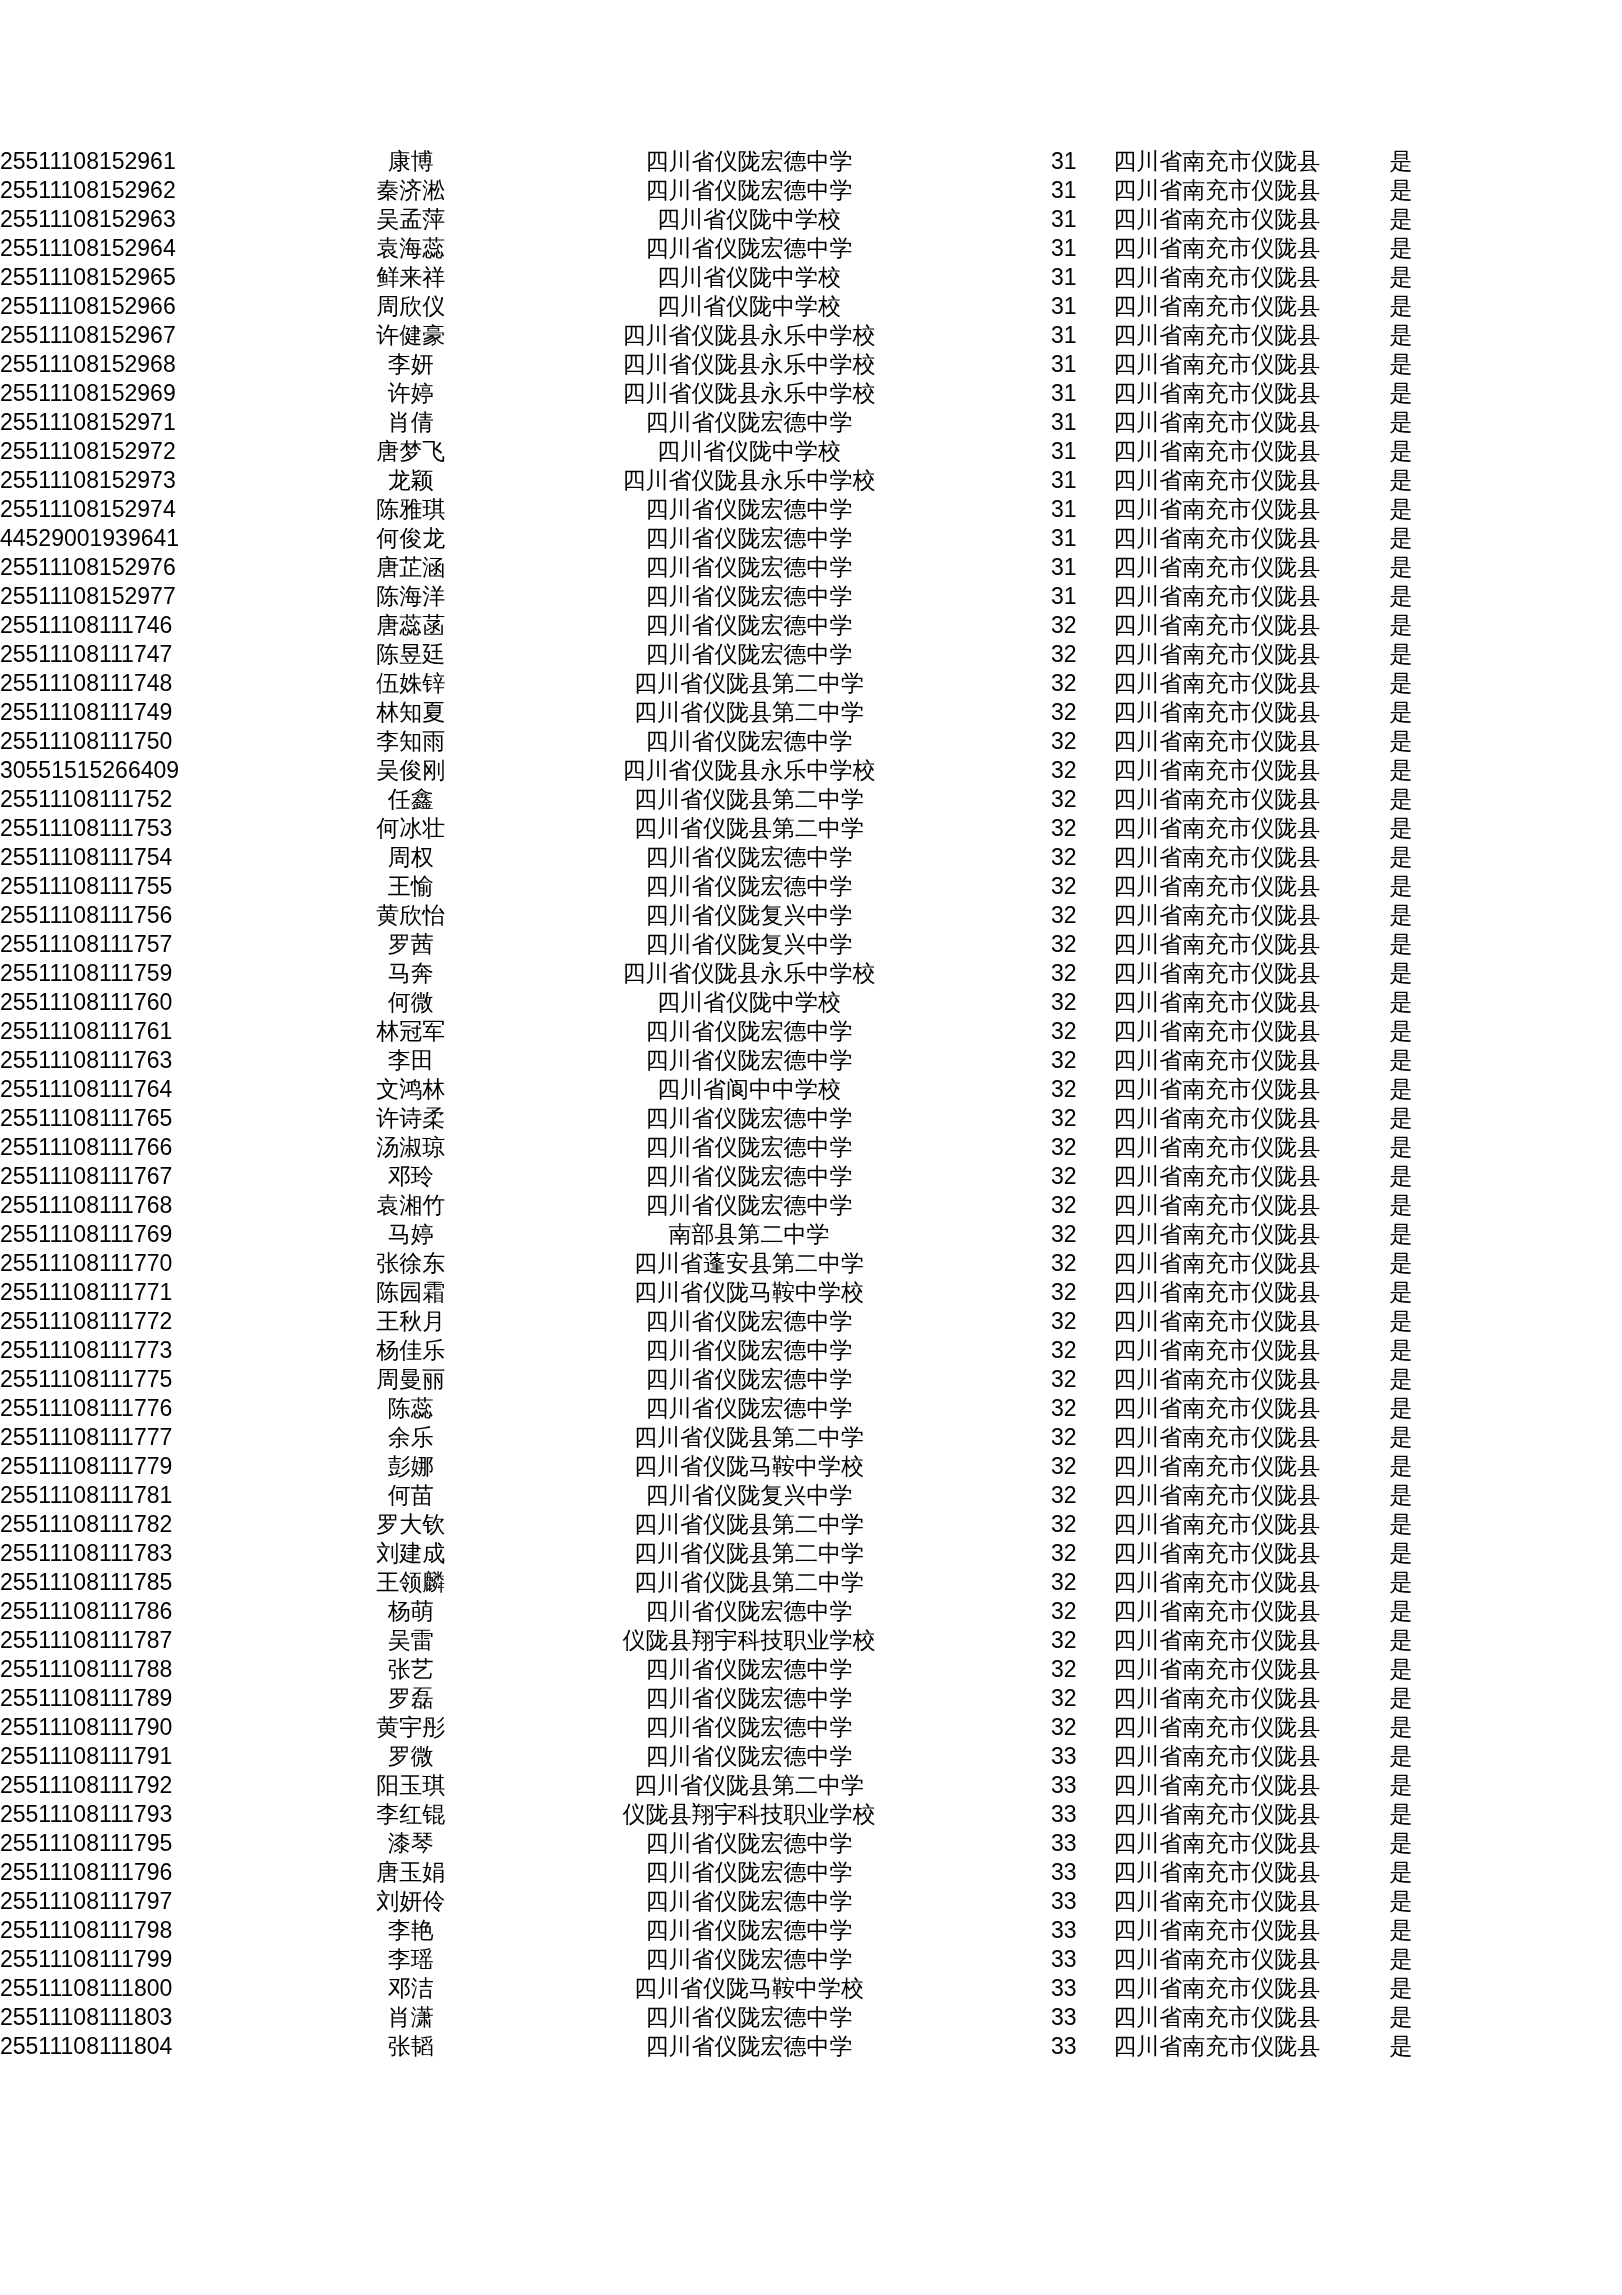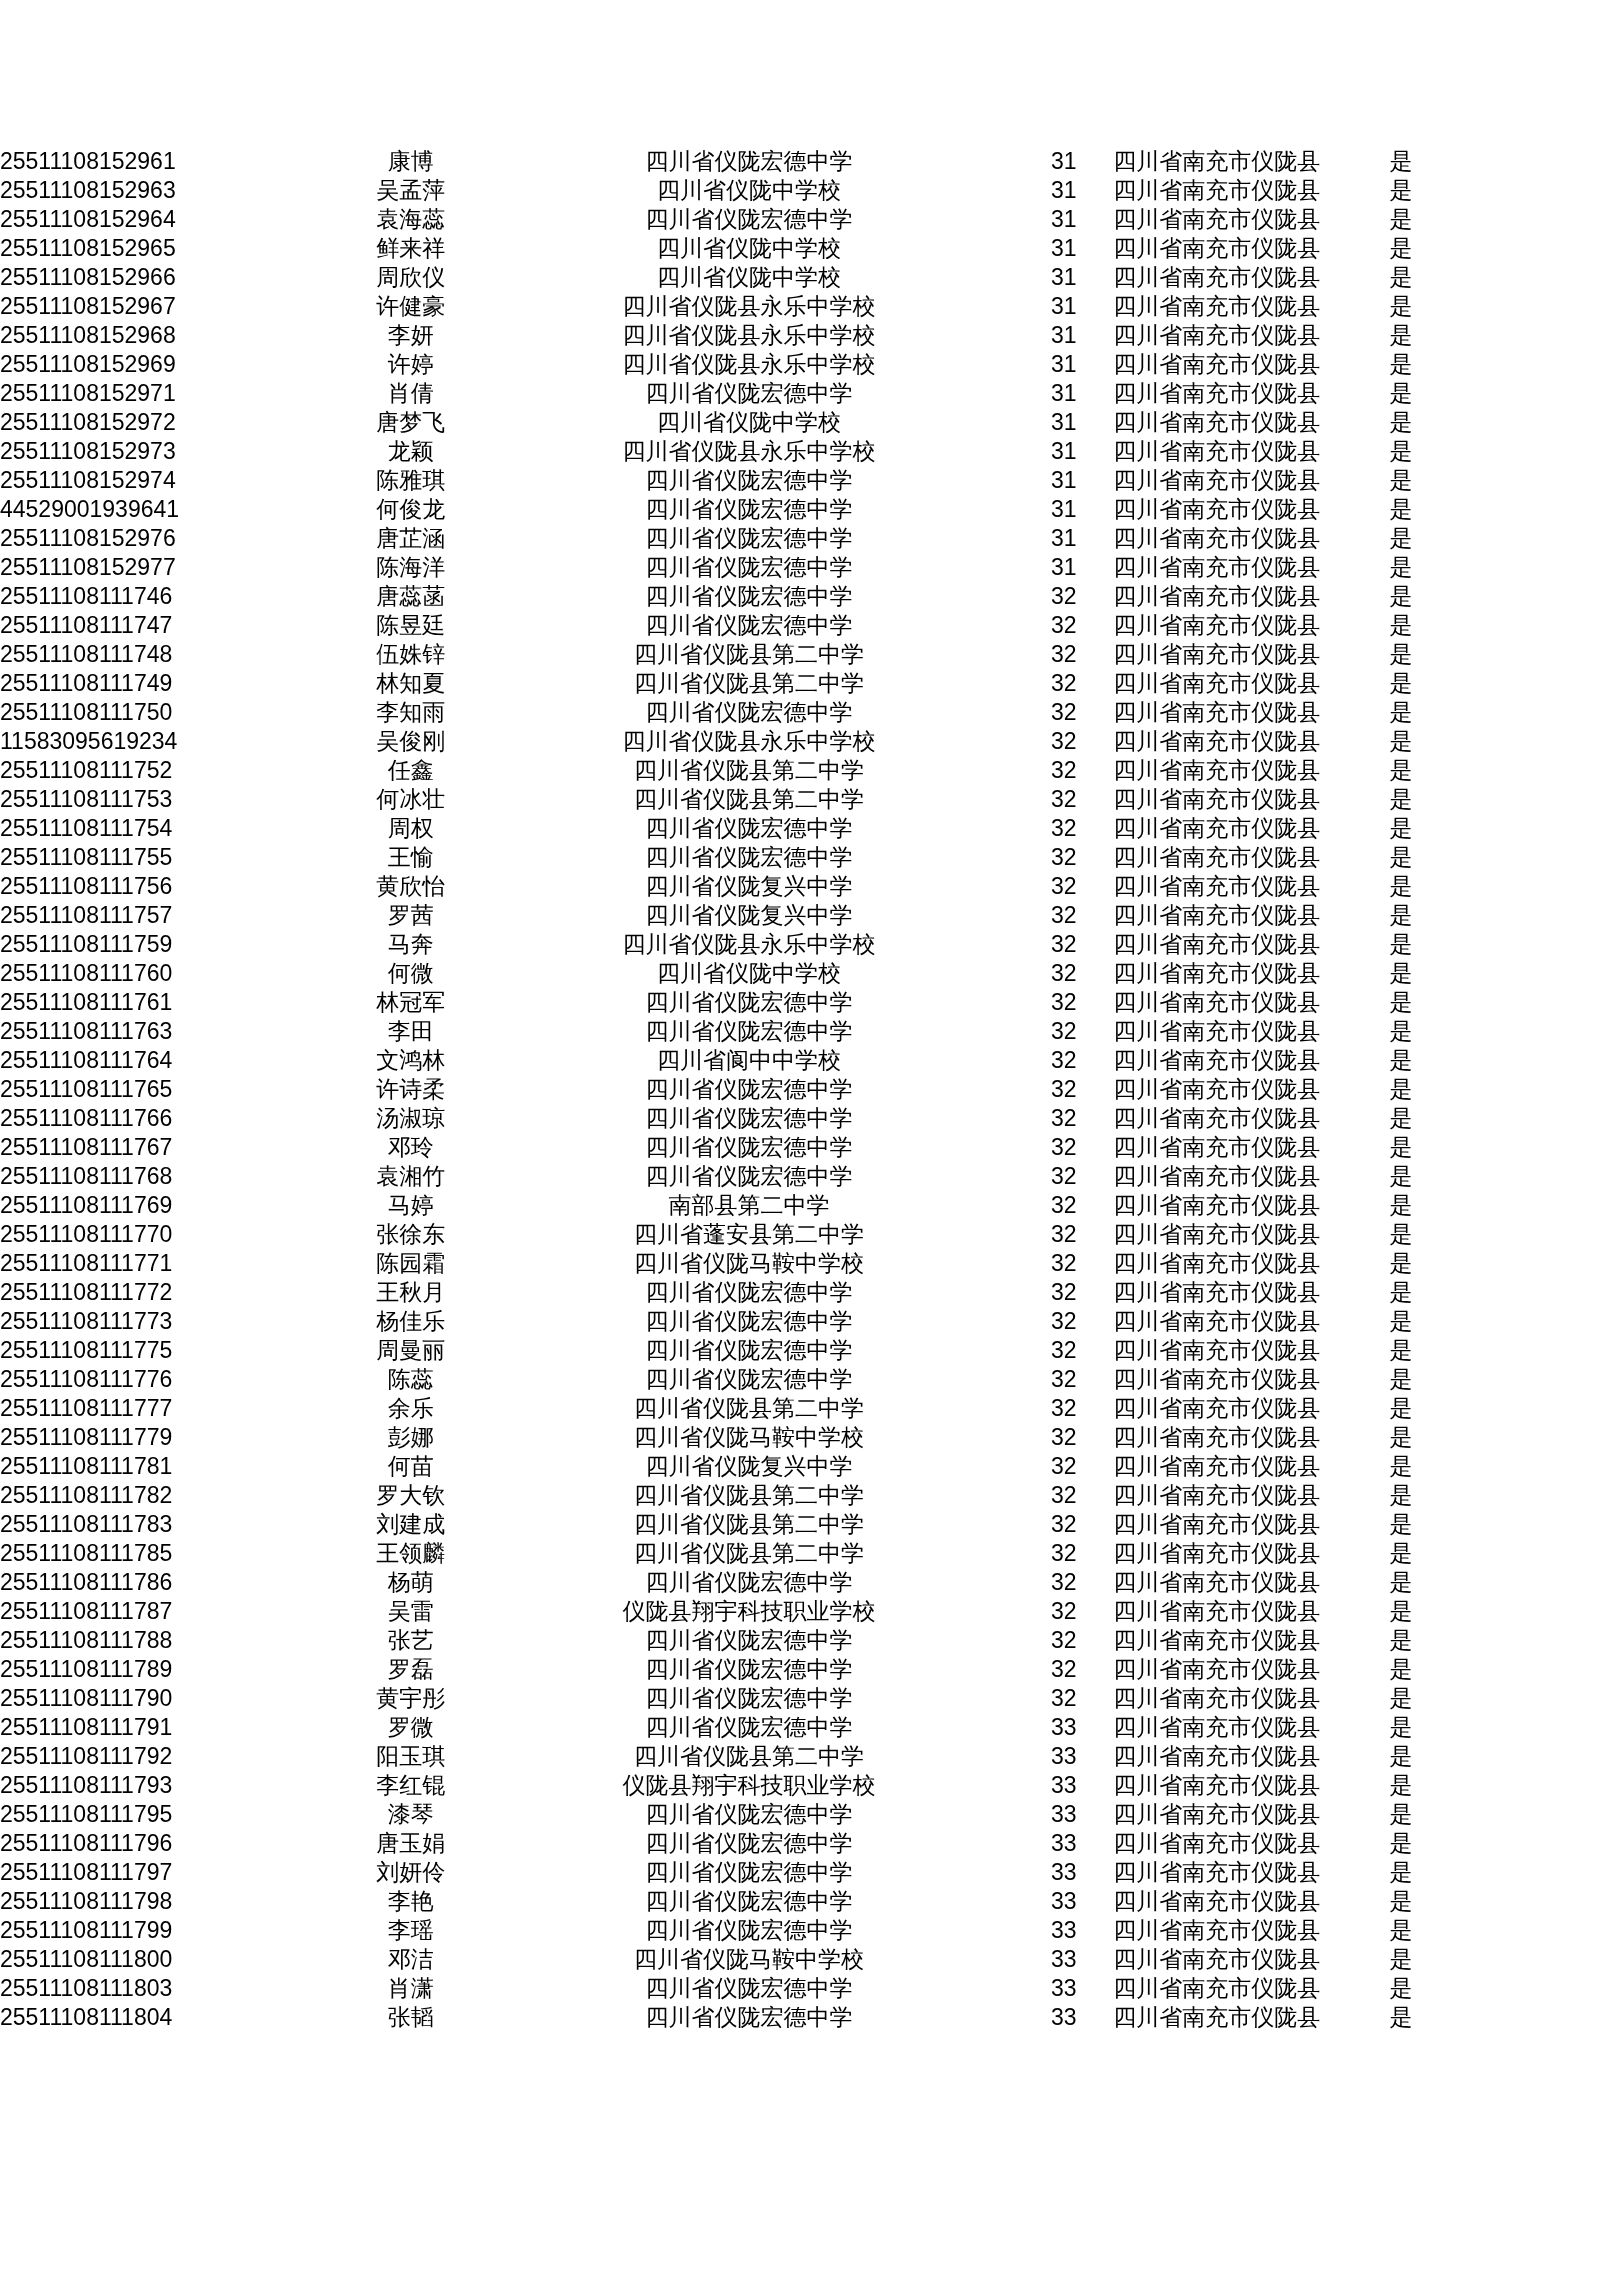--- a/index.html
+++ b/index.html
@@ -74,20 +74,28 @@
     <tbody>
         <tr>
           <td class="c0">25511108152961</td>
           <td class="c1">康博</td>
           <td class="c2">四川省仪陇宏德中学</td>
           <td class="c3">31</td>
           <td class="c4">四川省南充市仪陇县</td>
           <td class="c5">是</td>
         </tr>
         <tr>
+          <td class="c0">25511108152962</td>
+          <td class="c1">秦济淞</td>
+          <td class="c2">四川省仪陇宏德中学</td>
+          <td class="c3">31</td>
+          <td class="c4">四川省南充市仪陇县</td>
+          <td class="c5">是</td>
+        </tr>
+        <tr>
           <td class="c0">25511108152963</td>
           <td class="c1">吴孟萍</td>
           <td class="c2">四川省仪陇中学校</td>
           <td class="c3">31</td>
           <td class="c4">四川省南充市仪陇县</td>
           <td class="c5">是</td>
         </tr>
         <tr>
           <td class="c0">25511108152964</td>
           <td class="c1">袁海蕊</td>
@@ -226,21 +234,21 @@
         </tr>
         <tr>
           <td class="c0">25511108111750</td>
           <td class="c1">李知雨</td>
           <td class="c2">四川省仪陇宏德中学</td>
           <td class="c3">32</td>
           <td class="c4">四川省南充市仪陇县</td>
           <td class="c5">是</td>
         </tr>
         <tr>
-          <td class="c0">11583095619234</td>
+          <td class="c0">30551515266409</td>
           <td class="c1">吴俊刚</td>
           <td class="c2">四川省仪陇县永乐中学校</td>
           <td class="c3">32</td>
           <td class="c4">四川省南充市仪陇县</td>
           <td class="c5">是</td>
         </tr>
         <tr>
           <td class="c0">25511108111752</td>
           <td class="c1">任鑫</td>
           <td class="c2">四川省仪陇县第二中学</td>

